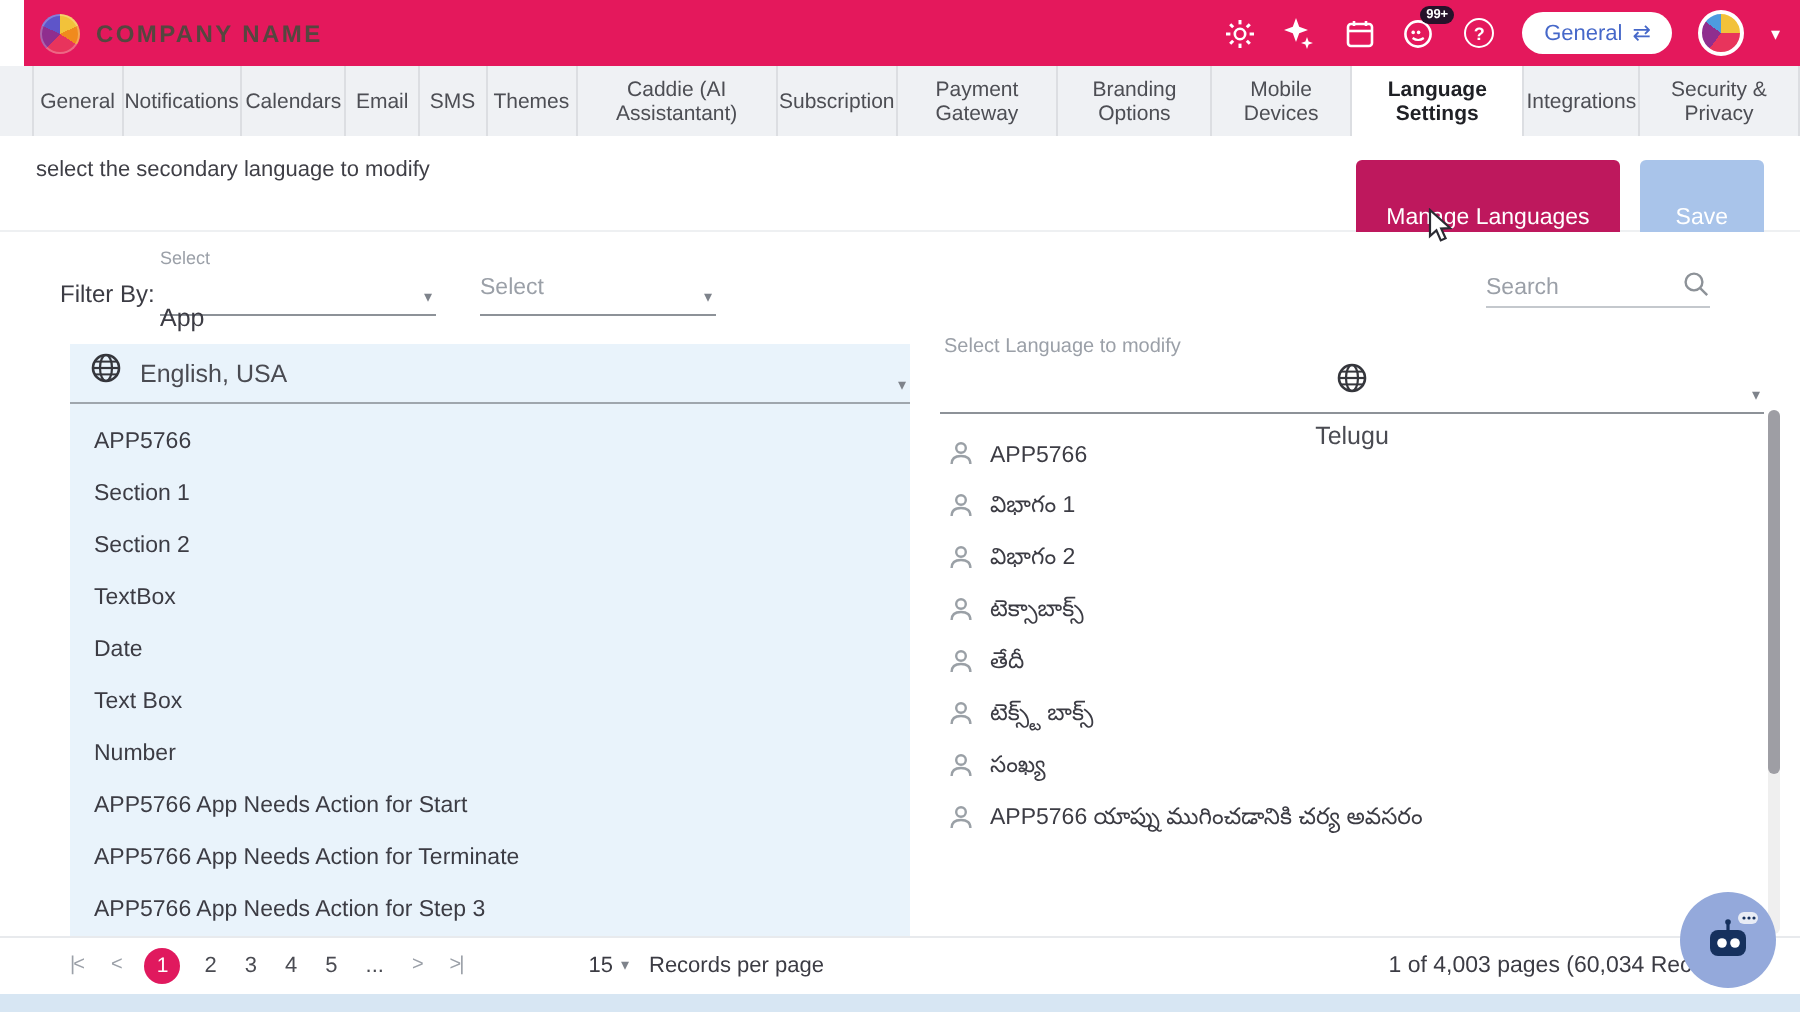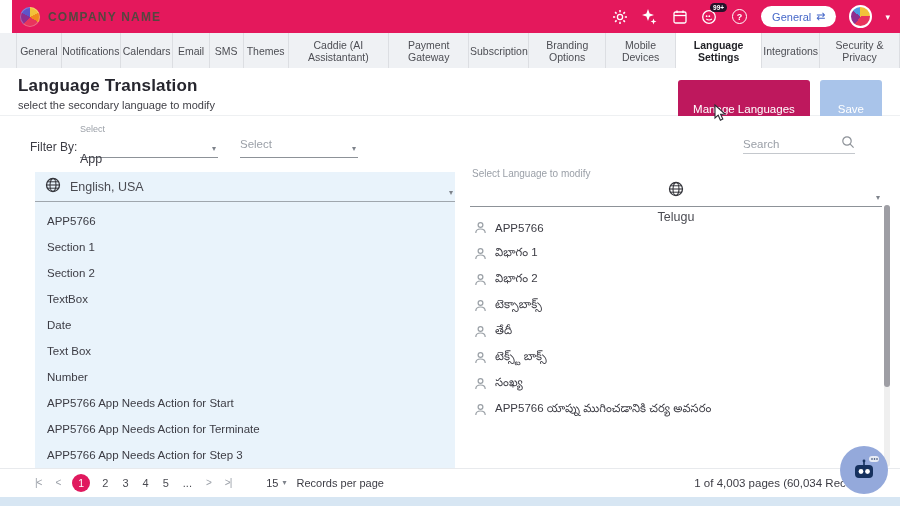--- a/index.html
+++ b/index.html
@@ -106,21 +106,21 @@
   .pagbar {
     position:absolute; top:468px; left:0; right:0; height:28px; background:#fff;
     border-top:1px solid #e8eaed; display:flex; align-items:center; padding:0 28px; font-size:11px;
   }
   .pg-nav { color:#9ba0a8; font-size:10px; margin:0 7px; cursor:pointer; letter-spacing:-1px; }
   .pg-num { color:#4a4b52; margin:0 7px; cursor:pointer; font-size:11px; }
   .pg-current {
     width:18px; height:18px; border-radius:50%; background:#e0195e; color:#fff;
     display:flex; align-items:center; justify-content:center; margin:0 5px; font-size:10.5px; cursor:pointer;
   }
-  .rpp { display:flex; align-items:center; gap:4px; margin-left:28px; color:#3c3c44; cursor:pointer; }
+  .rpp { display:flex; align-items:center; gap:4px; margin-left:56px; color:#3c3c44; cursor:pointer; }
   .rpp-caret { font-size:8px; color:#7e838b; }
   .rpp-label { margin-left:10px; color:#3c3c44; }
   .pg-summary { margin-left:auto; color:#3c3c44; font-size:11.5px; }
   
   .footer-strip { position:absolute; bottom:0; left:0; right:0; height:9px; background:#d7e6f3; }
   .chatbot {
     position:absolute; left:840px; top:446px; width:48px; height:48px; border-radius:50%;
     background:#94a9db; cursor:pointer; z-index:5; display:flex; align-items:center; justify-content:center;
   }
   .cursor { position:absolute; left:714px; top:104px; z-index:9; pointer-events:none; }
@@ -203,45 +203,44 @@
     <div class="tab">
         <span>SMS</span>
       </div>
     <div class="tab">
         <span>Themes</span>
       </div>
     <div class="tab">
         <span>Caddie (AI Assistantant)</span>
       </div>
     <div class="tab">
+        <span>Subscription</span>
+      </div>
+    <div class="tab">
         <span>Payment Gateway</span>
-      </div>
-    <div class="tab">
-        <span>Subscription</span>
       </div>
     <div class="tab">
         <span>Branding Options</span>
       </div>
     <div class="tab">
         <span>Mobile Devices</span>
       </div>
     <div class="tab active">
         <span>Language Settings</span>
       </div>
     <div class="tab">
         <span>Integrations</span>
       </div>
     <div class="tab">
         <span>Security &amp; Privacy</span>
       </div>
   </nav>
 
   <div class="titlebar">
     <div>
-      <div class="page-title">Language Translation</div>
       <div class="page-subtitle">select the secondary language to modify</div>
     </div>
     <div class="title-actions">
       <button class="btn btn-primary">Manage Languages</button>
       <button class="btn btn-disabled">Save</button>
     </div>
   </div>
 
   <div class="filter-row">
     <span class="filter-by">Filter By:</span>

